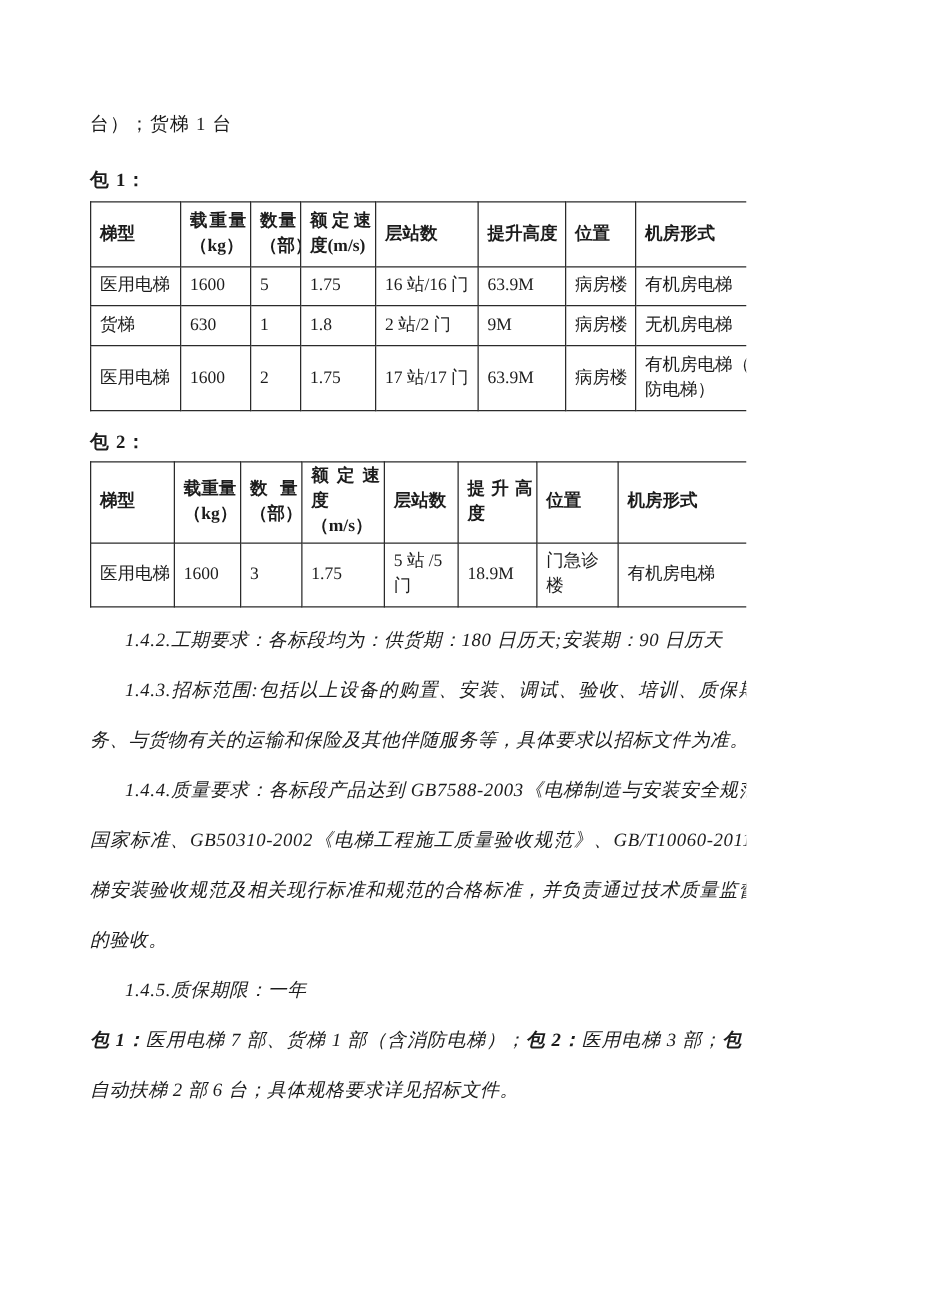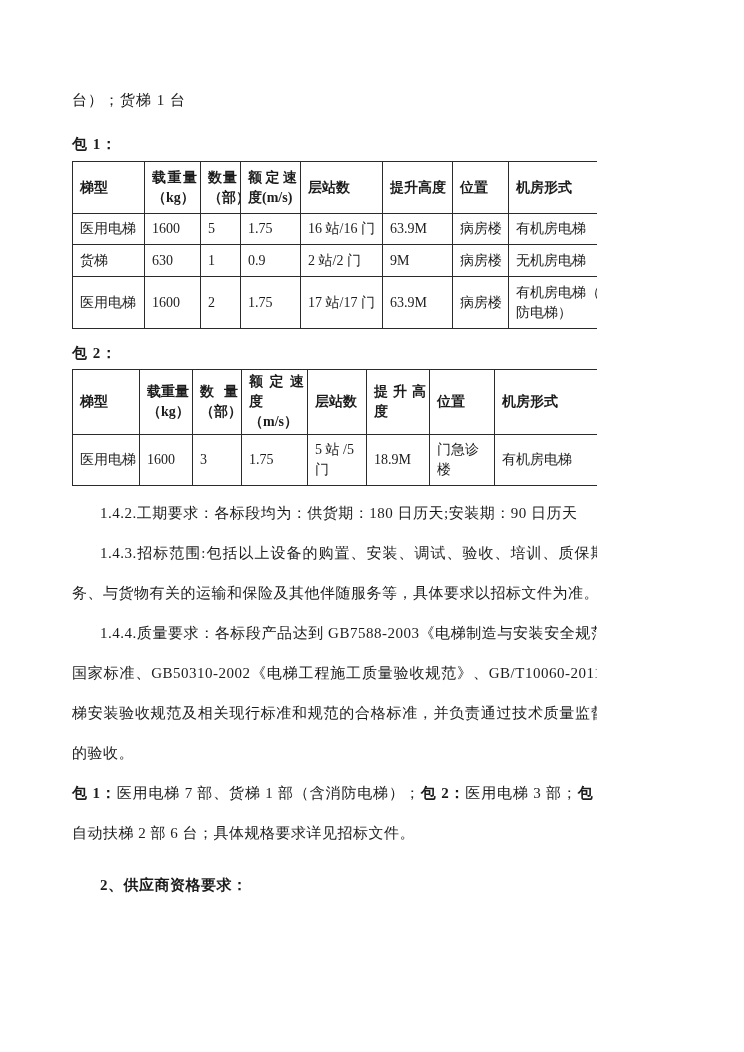--- a/index.html
+++ b/index.html
@@ -60,21 +60,21 @@
   table.t2 tr.header-row { height: 50px; }
   table.t2 tr.row-0 { height: 51px; }
   .body-text {
     width: 550px;
     margin-top: 7px;
     font-size: 15px;
     line-height: 40px;
     text-align: justify;
     letter-spacing: 0.5px;
   }
-  .para { margin: 0; }
+  .para { margin: 0; font-style: italic; }
   .para.indent { text-indent: 28px; }
   .section-heading {
     font-weight: bold;
     margin-top: 12px;
   }
   .b { font-weight: bold; }
 </style>
 </head>
 <body>
 
@@ -113,21 +113,21 @@
       <td>1.75</td>
       <td>16 站/16 门</td>
       <td>63.9M</td>
       <td>病房楼</td>
       <td>有机房电梯</td>
     </tr>
     <tr class="row-1">
       <td>货梯</td>
       <td>630</td>
       <td>1</td>
-      <td>0.9</td>
+      <td>1.8</td>
       <td>2 站/2 门</td>
       <td>9M</td>
       <td>病房楼</td>
       <td>无机房电梯</td>
     </tr>
     <tr class="row-2">
       <td>医用电梯</td>
       <td>1600</td>
       <td>2</td>
       <td>1.75</td>
@@ -173,17 +173,17 @@
       <td>门急诊楼</td>
       <td>有机房电梯</td>
     </tr>
   </tbody>
     </table>
 
   <div class="body-text">
     <p class="para indent">1.4.2.工期要求：各标段均为：供货期：180 日历天;安装期：90 日历天</p>
     <p class="para indent">1.4.3.招标范围:包括以上设备的购置、安装、调试、验收、培训、质保期服务、与货物有关的运输和保险及其他伴随服务等，具体要求以招标文件为准。</p>
     <p class="para indent">1.4.4.质量要求：各标段产品达到 GB7588-2003《电梯制造与安装安全规范》国家标准、GB50310-2002《电梯工程施工质量验收规范》、GB/T10060-2011 电梯安装验收规范及相关现行标准和规范的合格标准，并负责通过技术质量监督局的验收。</p>
+    <p class="para indent">1.4.5.质保期限：一年</p>
     <p class="para"><span class="b">包 1：</span><span>医用电梯 7 部、货梯 1 部（含消防电梯）；</span><span class="b">包 2：</span><span>医用电梯 3 部；</span><span class="b">包 3：</span><span>自动扶梯 2 部 6 台；具体规格要求详见招标文件。</span></p>
-    <p class="para indent section-heading">2、供应商资格要求：</p>
   </div>
 
 </div>
 
 </body></html>

